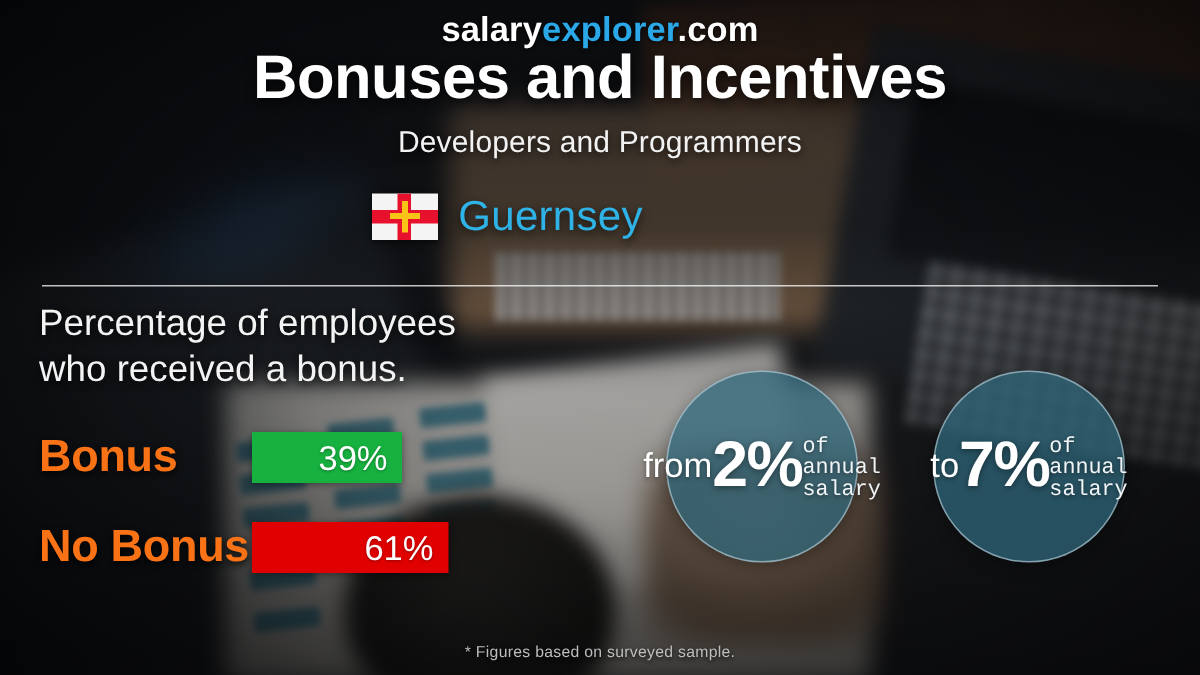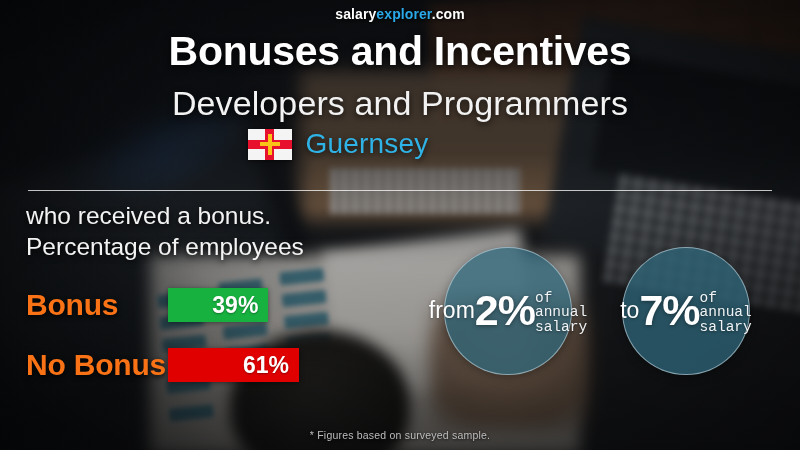--- a/index.html
+++ b/index.html
@@ -136,39 +136,39 @@
     position:absolute; left:0; top:0; width:300px; height:450px;
     background:linear-gradient(90deg, rgba(6,8,10,.72) 0%, rgba(6,8,10,.18) 70%, rgba(6,8,10,0) 100%);
   }
 
   
   .content { position:absolute; inset:0; }
 
   .brand {
     position:absolute; top:6px; left:0; width:800px;
     text-align:center;
-    font-size:14px; font-weight:bold;
+    font-size:23px; font-weight:bold;
     letter-spacing:.1px;
     color:#ffffff;
     text-shadow:0 1px 3px rgba(0,0,0,.85);
   }
   .brand .accent { color:#2aa8e8; }
 
   .title {
     position:absolute; top:28px; left:0; width:800px;
     text-align:center;
     font-size:41px; font-weight:bold;
     color:#ffffff;
     letter-spacing:-.3px;
     text-shadow:0 2px 7px rgba(0,0,0,.8);
   }
   .subtitle {
     position:absolute; top:84px; left:0; width:800px;
     text-align:center;
-    font-size:34px; font-weight:normal;
+    font-size:20px; font-weight:normal;
     color:#f2f2f2;
     letter-spacing:.1px;
     text-shadow:0 2px 6px rgba(0,0,0,.8);
   }
 
   .country-row {
     position:absolute; top:128px; left:0; width:676px;
     display:flex; align-items:center; justify-content:center; gap:14px;
   }
   .flag {
@@ -209,21 +209,21 @@
     text-shadow:0 2px 5px rgba(0,0,0,.9);
     letter-spacing:-.2px;
   }
   .bar {
     height:34px;
     display:flex; align-items:center; justify-content:flex-end;
     padding-right:10px;
     box-shadow:0 1px 5px rgba(0,0,0,.45);
   }
   .bar-value {
-    font-size:23px; font-weight:bold; color:#ffffff;
+    font-size:23px; font-weight:normal; color:#ffffff;
     text-shadow:0 1px 2px rgba(0,0,0,.35);
   }
 
   .rate-title {
     position:absolute; left:452px; top:204px; width:330px;
     text-align:center;
     font-size:24px; font-weight:bold;
     color:#2fb3e6;
     letter-spacing:-.1px;
     text-shadow:0 2px 6px rgba(0,0,0,.7);
@@ -304,22 +304,22 @@
         <span class="cross-h"></span>
         <span class="gold-v"></span>
         <span class="gold-h"></span>
       </span>
       <span class="country-name">Guernsey</span>
     </div>
 
     <div class="divider"></div>
 
     <div class="lead">
+      <div>Percentage of employees</div>
       <div>who received a bonus.</div>
-      <div>Percentage of employees</div>
     </div>
 
     <div class="bars">
       <div class="bar-row">
         <div class="bar-label">Bonus</div>
         <div class="bar" id="bar-0" style="width: 100.377px; background: rgb(23, 177, 64);">
           <span class="bar-value">39%</span>
         </div>
       </div>
       <div class="bar-row">

